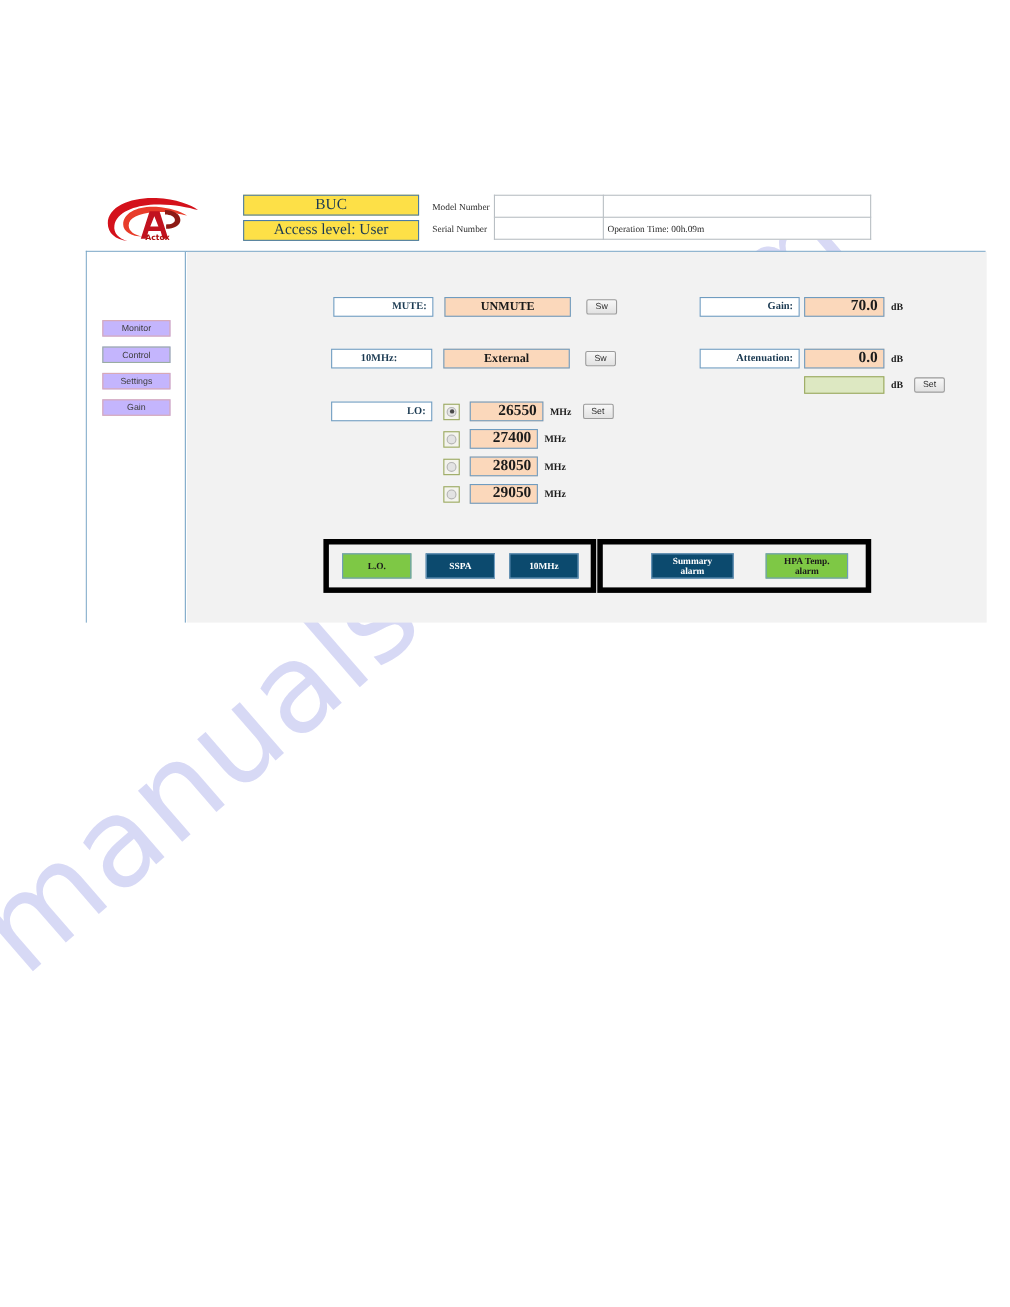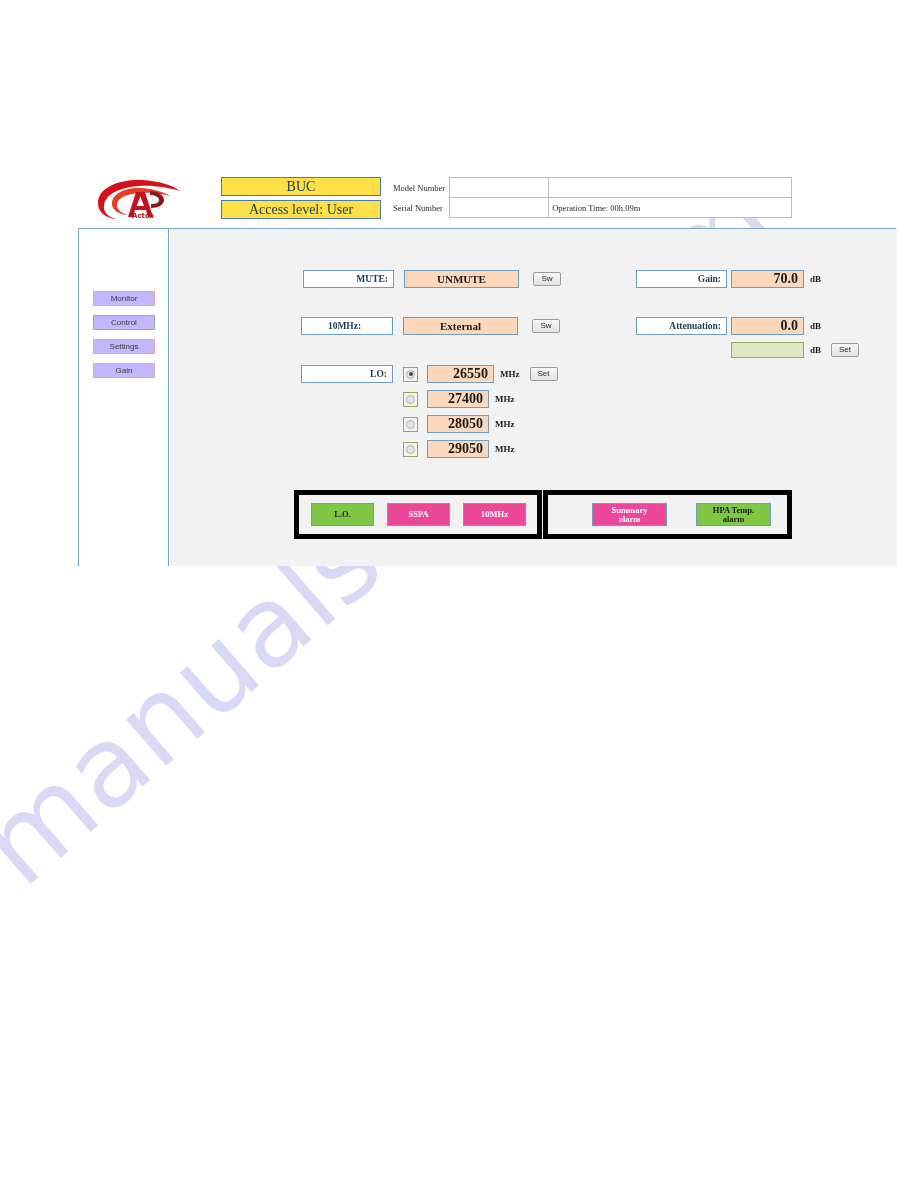--- a/index.html
+++ b/index.html
@@ -260,21 +260,21 @@
     font-family: "Liberation Serif", serif;
     font-size: 8.5px;
     font-weight: bold;
     display: flex;
     align-items: center;
     justify-content: center;
     text-align: center;
     line-height: 9px;
   }
   .alarm-box.green { background: #7ec845; color: #1b1b1b; }
-  .alarm-box.red   { background: #ec4899; color: #ffffff; }
+  .alarm-box.red   { background: #0c4a6e; color: #ffffff; }
 </style>
 </head>
 <body>
 
 <div class="watermark">
   <span>manualshive.com</span>
 </div>
 
 <div class="page">
 

